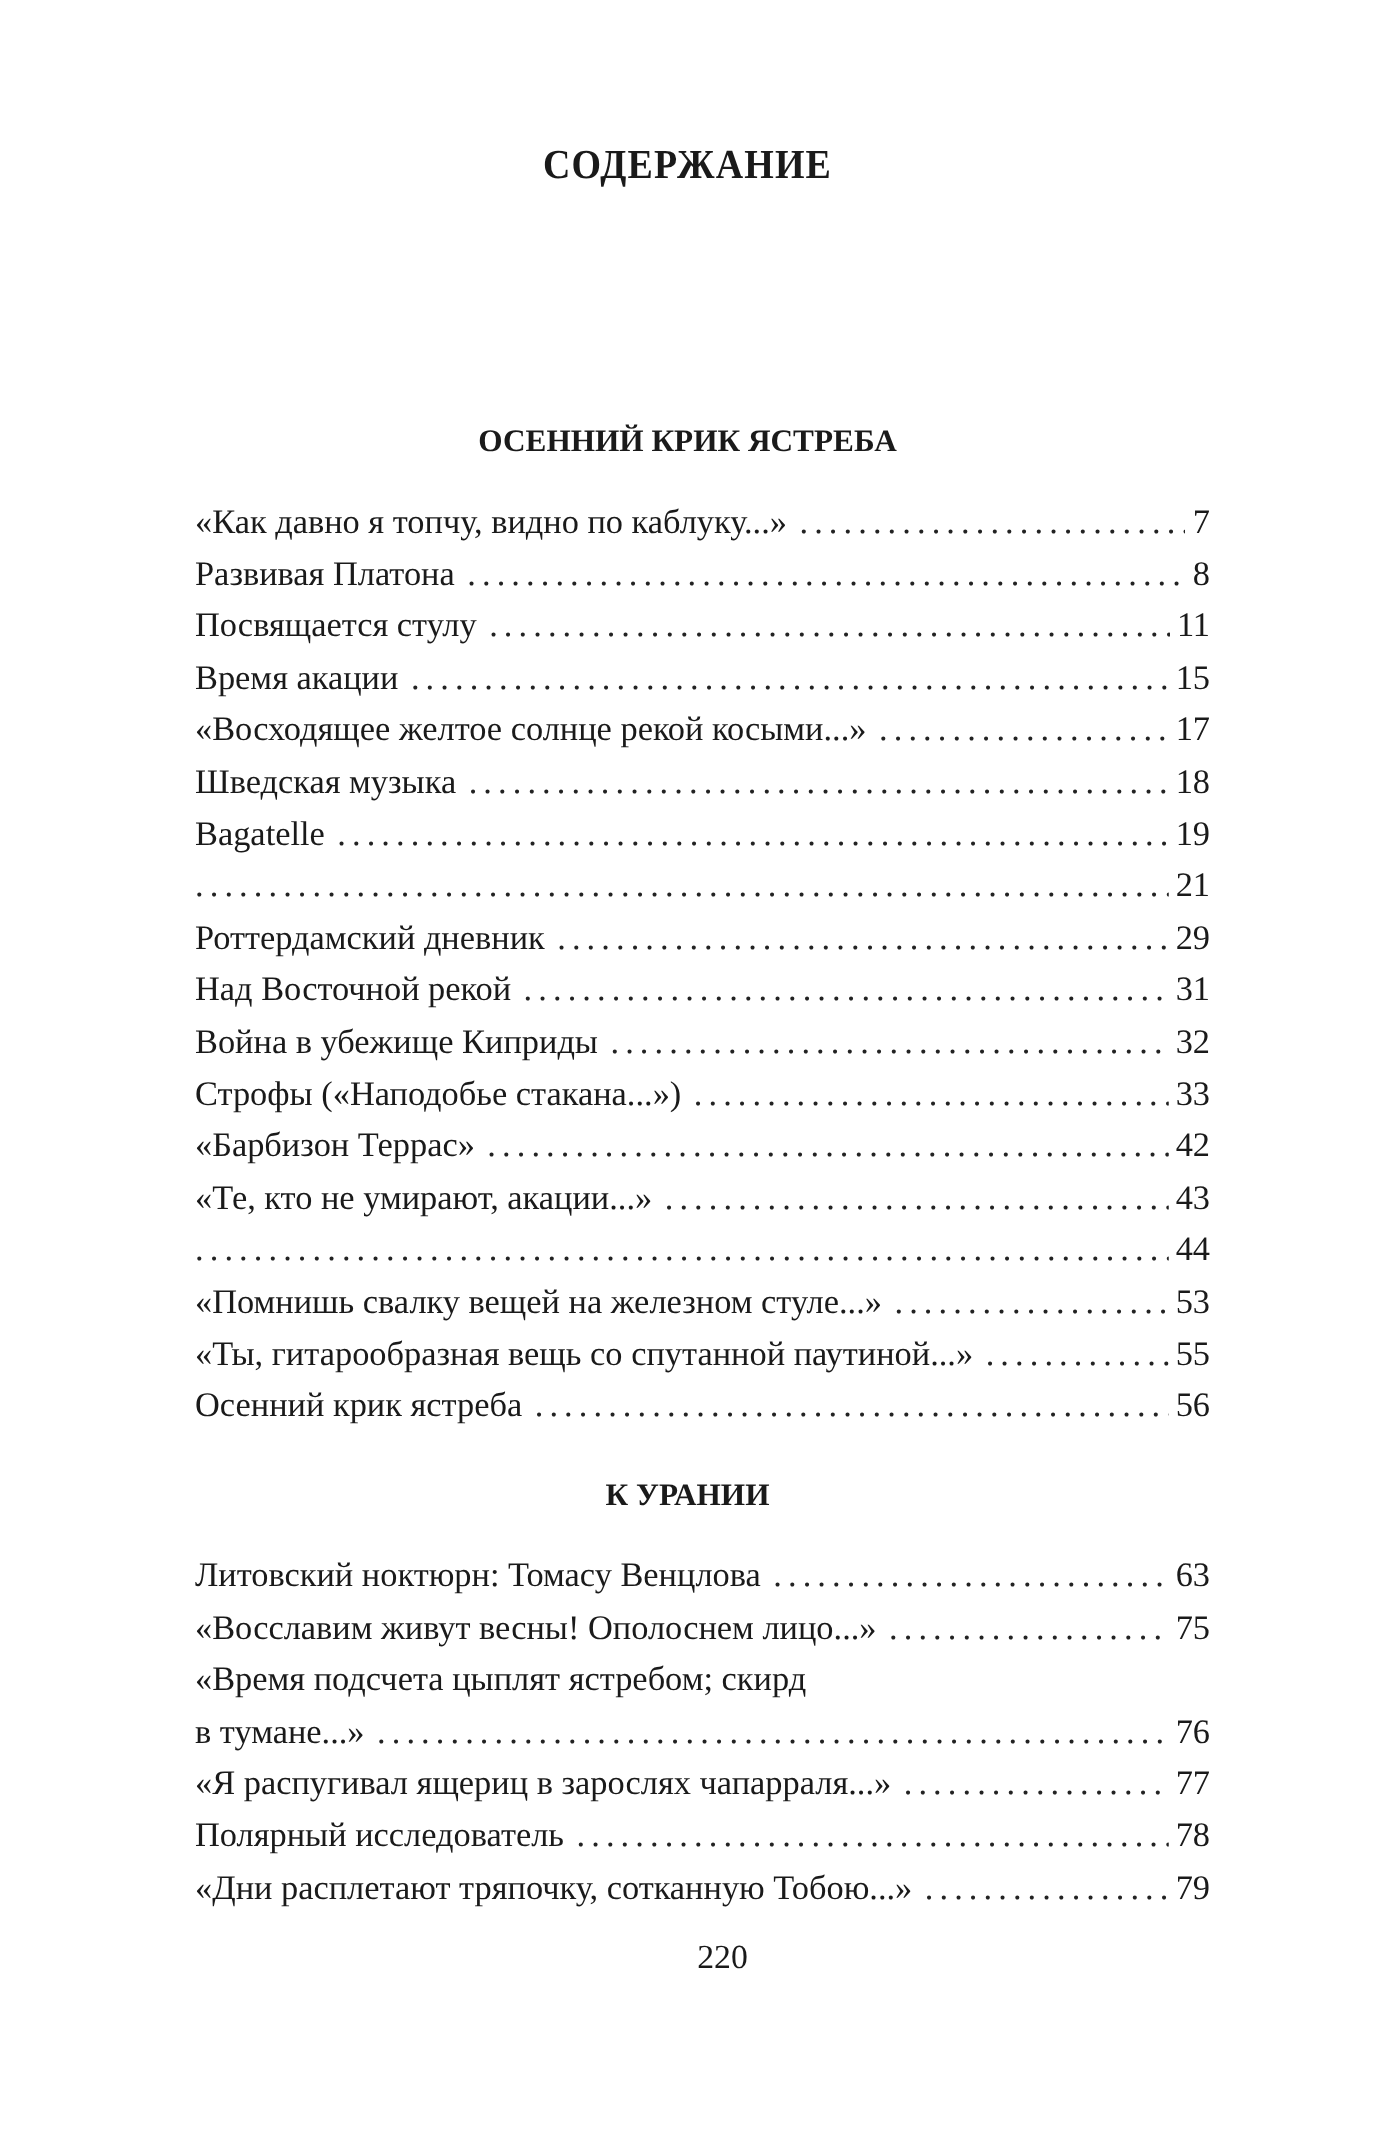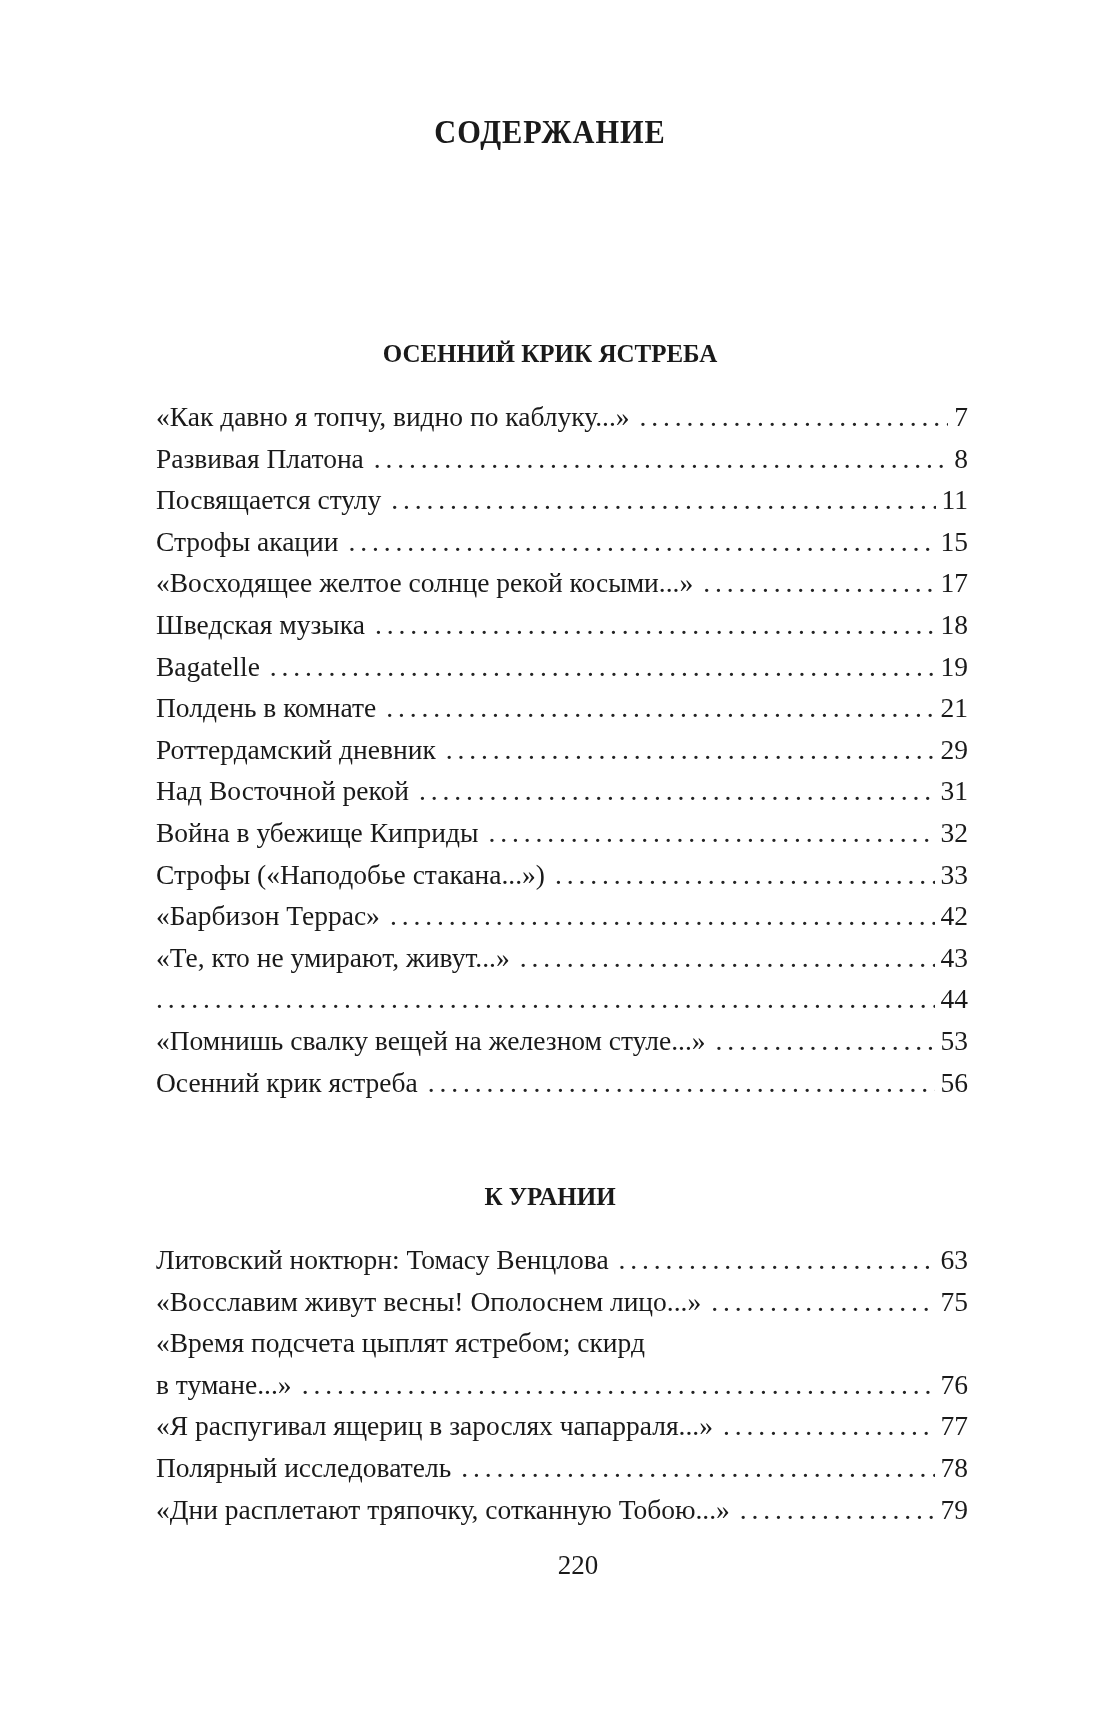--- a/index.html
+++ b/index.html
@@ -34,41 +34,40 @@
       <span class="t">Развивая Платона</span>
       <span class="d"></span>
       <span class="p">8</span>
     </div>
   <div class="row">
       <span class="t">Посвящается стулу</span>
       <span class="d"></span>
       <span class="p">11</span>
     </div>
   <div class="row">
-      <span class="t">Строфы акации</span>
+      <span class="t">Время акации</span>
       <span class="d"></span>
       <span class="p">15</span>
     </div>
   <div class="row">
       <span class="t">«Восходящее желтое солнце рекой косыми...»</span>
       <span class="d"></span>
       <span class="p">17</span>
     </div>
   <div class="row">
       <span class="t">Шведская музыка</span>
       <span class="d"></span>
       <span class="p">18</span>
     </div>
   <div class="row">
       <span class="t">Bagatelle</span>
       <span class="d"></span>
       <span class="p">19</span>
     </div>
   <div class="row">
-      <span class="t">Полдень в комнате</span>
       <span class="d"></span>
       <span class="p">21</span>
     </div>
   <div class="row">
       <span class="t">Роттердамский дневник</span>
       <span class="d"></span>
       <span class="p">29</span>
     </div>
   <div class="row">
       <span class="t">Над Восточной рекой</span>
@@ -84,32 +83,37 @@
       <span class="t">Строфы («Наподобье стакана...»)</span>
       <span class="d"></span>
       <span class="p">33</span>
     </div>
   <div class="row">
       <span class="t">«Барбизон Террас»</span>
       <span class="d"></span>
       <span class="p">42</span>
     </div>
   <div class="row">
-      <span class="t">«Те, кто не умирают, живут...»</span>
+      <span class="t">«Те, кто не умирают, акации...»</span>
       <span class="d"></span>
       <span class="p">43</span>
     </div>
   <div class="row">
       <span class="d"></span>
       <span class="p">44</span>
     </div>
   <div class="row">
       <span class="t">«Помнишь свалку вещей на железном стуле...»</span>
       <span class="d"></span>
       <span class="p">53</span>
+    </div>
+  <div class="row">
+      <span class="t">«Ты, гитарообразная вещь со спутанной паутиной...»</span>
+      <span class="d"></span>
+      <span class="p">55</span>
     </div>
   <div class="row">
       <span class="t">Осенний крик ястреба</span>
       <span class="d"></span>
       <span class="p">56</span>
     </div>
 </div>
 
 <div class="section" style="top:1183px">К УРАНИИ</div>
 

